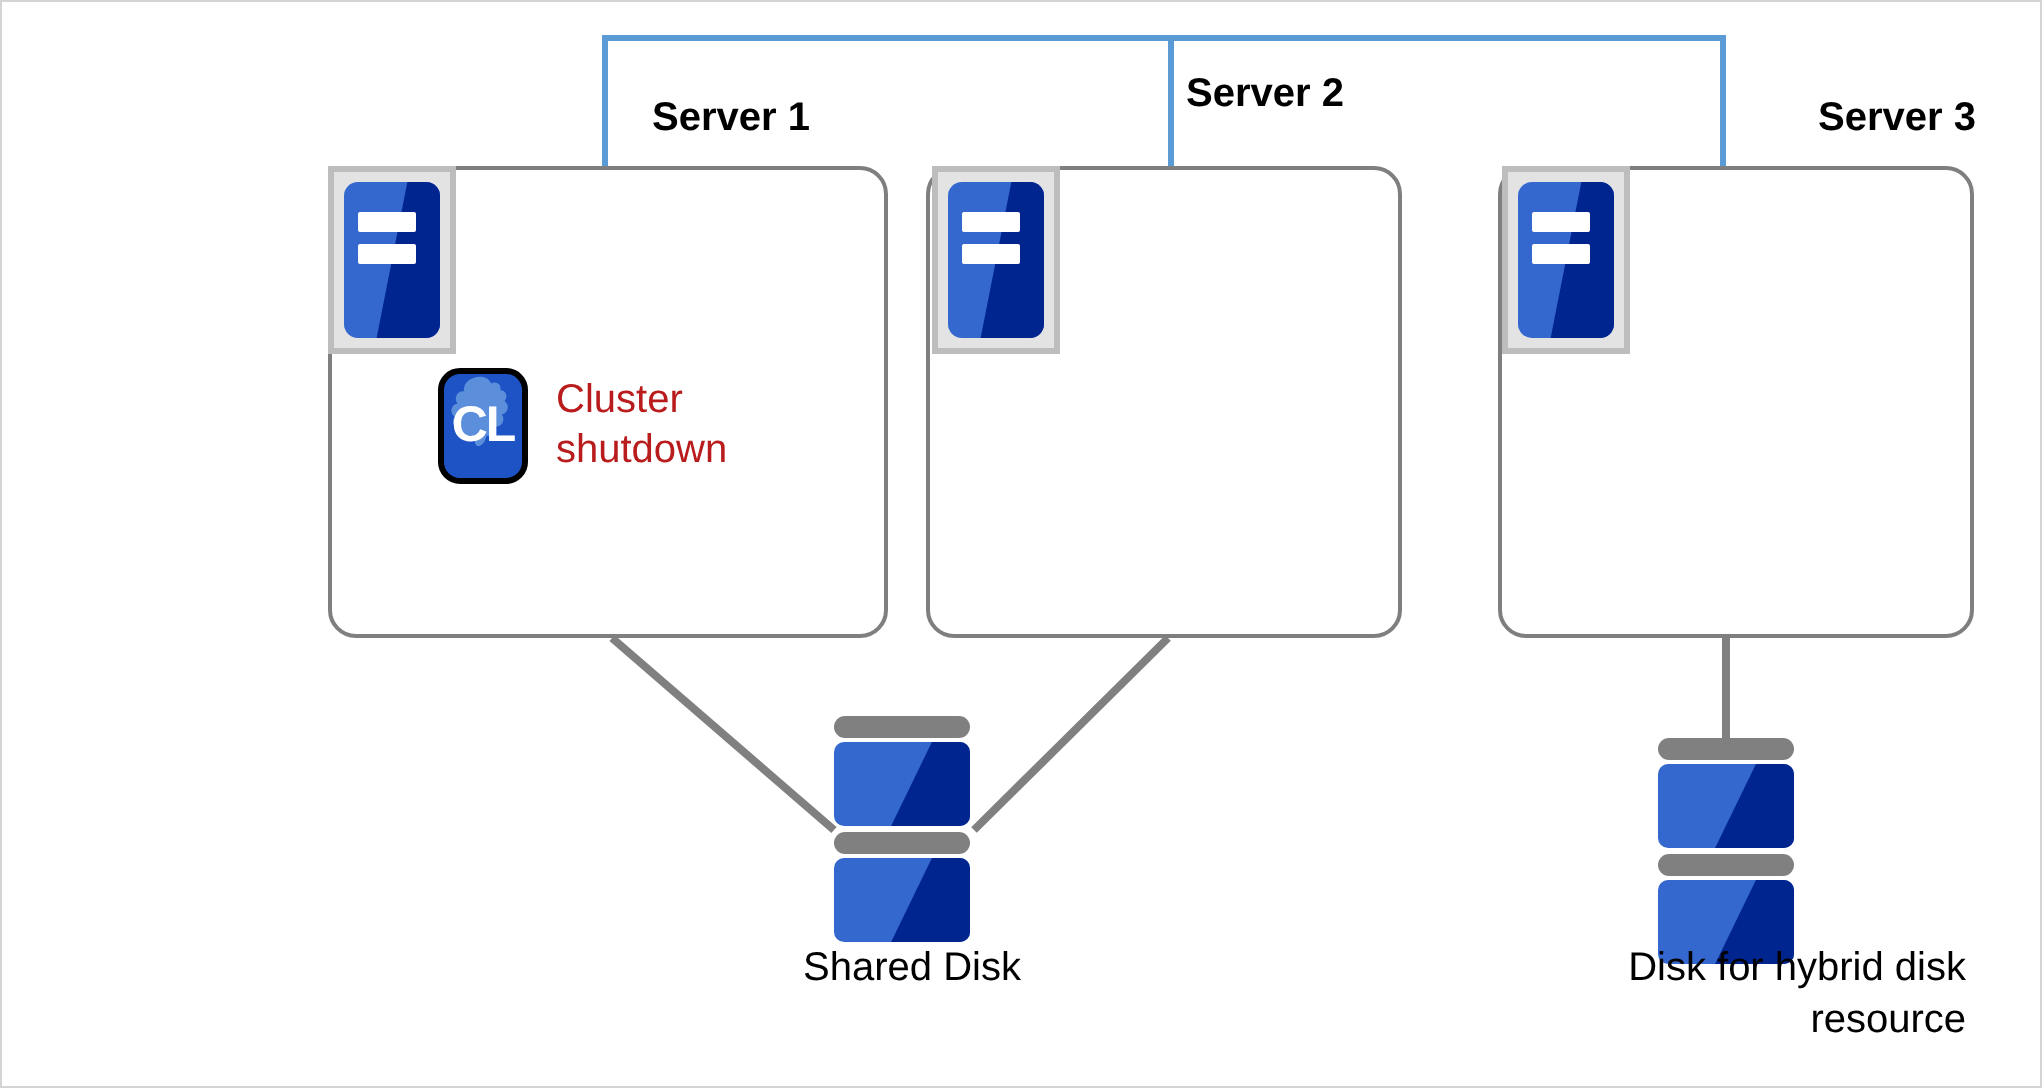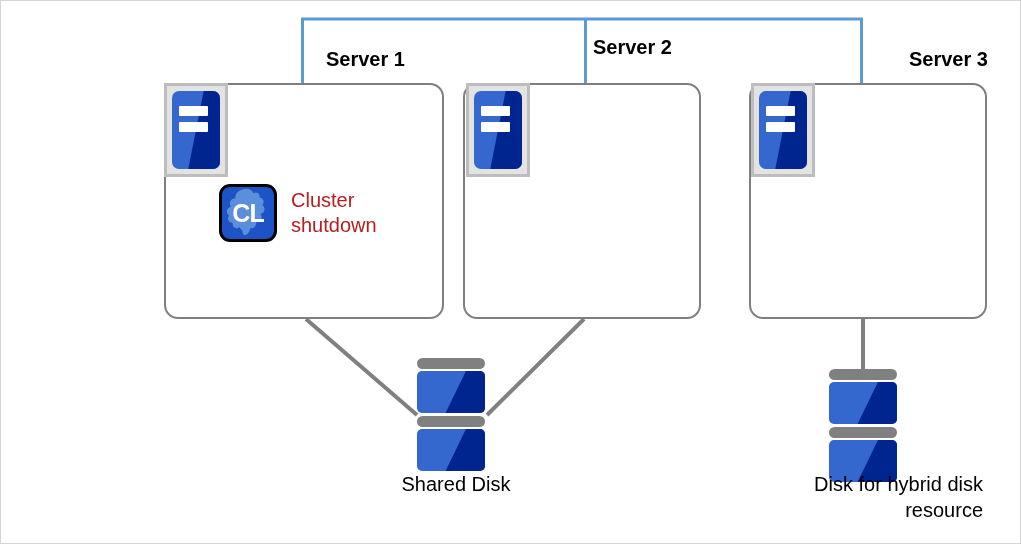--- a/index.html
+++ b/index.html
@@ -87,21 +87,21 @@
   }
 
   
   .cluster-item {
     position: absolute;
     display: flex;
     align-items: center;
   }
   .cl-icon {
     position: relative;
-    width: 58px;
+    width: 45px;
     height: 58px;
     border-radius: 11px;
     background: #1d53c4;
     border: 3px solid #000000;
     box-sizing: border-box;
     overflow: hidden;
     flex: none;
   }
   .cl-icon .splash {
     position: absolute;

